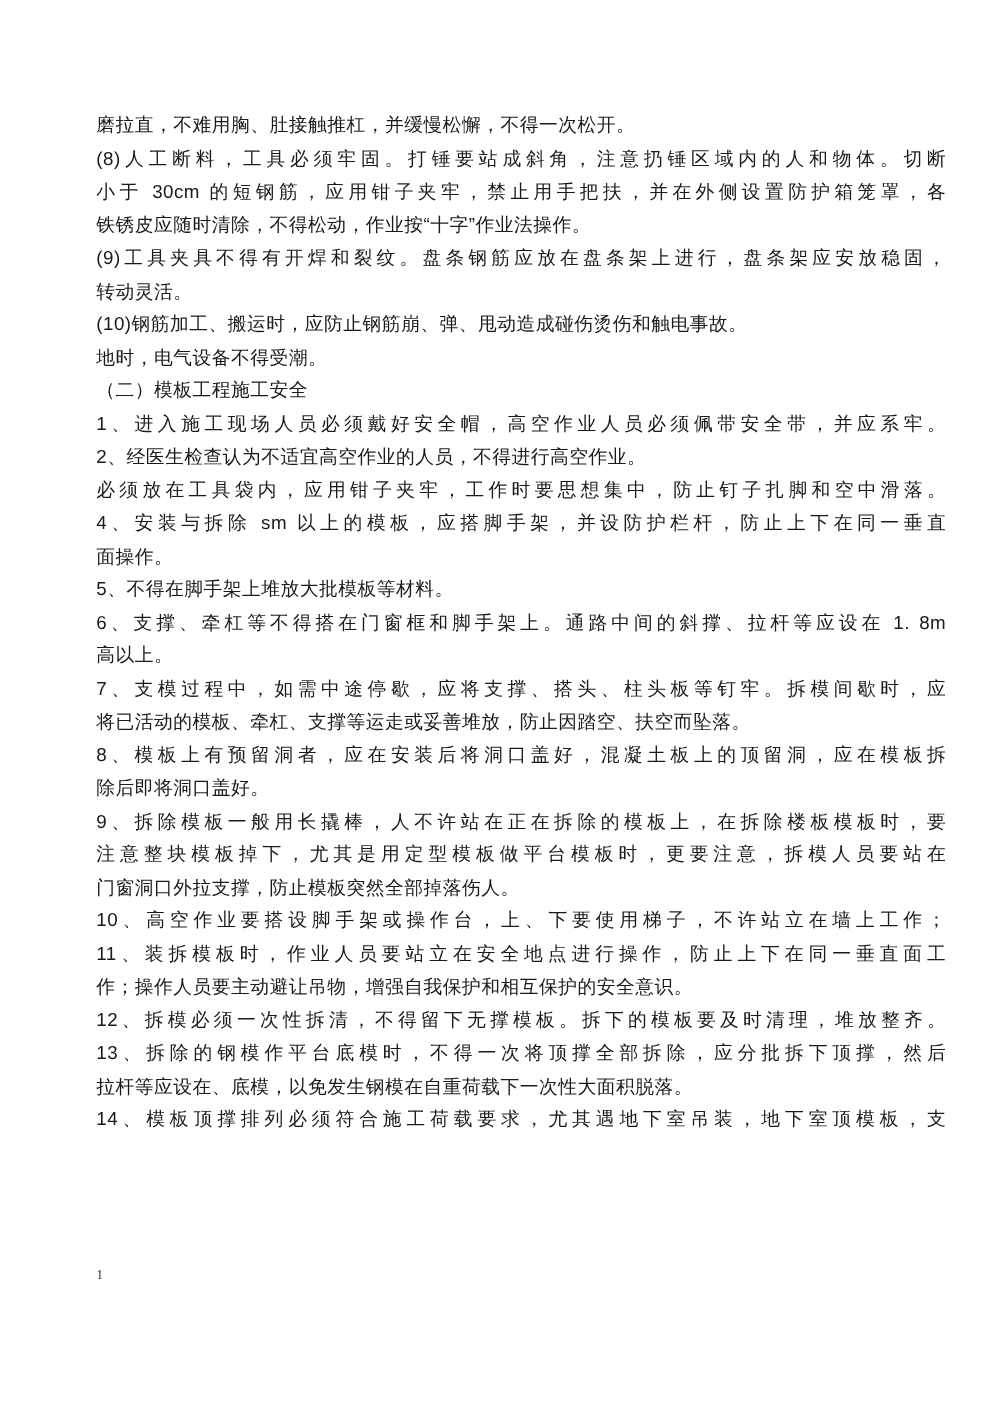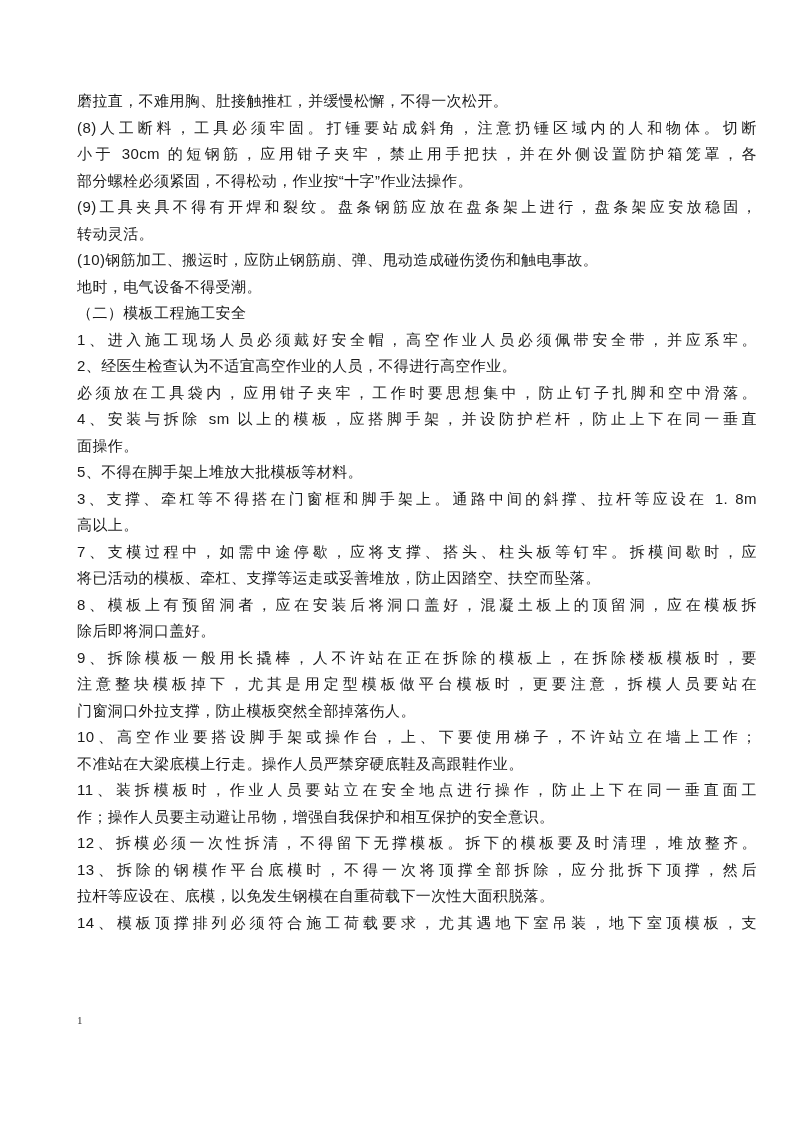--- a/index.html
+++ b/index.html
@@ -20,43 +20,42 @@
   }
 </style>
 </head>
 <body>
 
 <div class="page">
   <div class="content" id="content">
       <span class="line">磨拉直，不难用胸、肚接触推杠，并缓慢松懈，不得一次松开。</span>
       <span class="line justify">(8)人工断料，工具必须牢固。打锤要站成斜角，注意扔锤区域内的人和物体。切断</span>
       <span class="line justify">小于 30cm 的短钢筋，应用钳子夹牢，禁止用手把扶，并在外侧设置防护箱笼罩，各</span>
-      <span class="line">部分螺栓必须紧固，不得松动，作业按“十字”作业法操作。</span>
+      <span class="line">铁锈皮应随时清除，不得松动，作业按“十字”作业法操作。</span>
       <span class="line justify">(9)工具夹具不得有开焊和裂纹。盘条钢筋应放在盘条架上进行，盘条架应安放稳固，</span>
       <span class="line">转动灵活。</span>
       <span class="line">(10)钢筋加工、搬运时，应防止钢筋崩、弹、甩动造成碰伤烫伤和触电事故。</span>
       <span class="line">地时，电气设备不得受潮。</span>
       <span class="line">（二）模板工程施工安全</span>
       <span class="line justify">1、进入施工现场人员必须戴好安全帽，高空作业人员必须佩带安全带，并应系牢。</span>
       <span class="line">2、经医生检查认为不适宜高空作业的人员，不得进行高空作业。</span>
       <span class="line justify">必须放在工具袋内，应用钳子夹牢，工作时要思想集中，防止钉子扎脚和空中滑落。</span>
       <span class="line justify">4、安装与拆除 sm 以上的模板，应搭脚手架，并设防护栏杆，防止上下在同一垂直</span>
       <span class="line">面操作。</span>
       <span class="line">5、不得在脚手架上堆放大批模板等材料。</span>
-      <span class="line justify">3、支撑、牵杠等不得搭在门窗框和脚手架上。通路中间的斜撑、拉杆等应设在 1. 8m</span>
+      <span class="line justify">6、支撑、牵杠等不得搭在门窗框和脚手架上。通路中间的斜撑、拉杆等应设在 1. 8m</span>
       <span class="line">高以上。</span>
       <span class="line justify">7、支模过程中，如需中途停歇，应将支撑、搭头、柱头板等钉牢。拆模间歇时，应</span>
       <span class="line">将已活动的模板、牵杠、支撑等运走或妥善堆放，防止因踏空、扶空而坠落。</span>
       <span class="line justify">8、模板上有预留洞者，应在安装后将洞口盖好，混凝土板上的顶留洞，应在模板拆</span>
       <span class="line">除后即将洞口盖好。</span>
       <span class="line justify">9、拆除模板一般用长撬棒，人不许站在正在拆除的模板上，在拆除楼板模板时，要</span>
       <span class="line justify">注意整块模板掉下，尤其是用定型模板做平台模板时，更要注意，拆模人员要站在</span>
       <span class="line">门窗洞口外拉支撑，防止模板突然全部掉落伤人。</span>
       <span class="line justify">10、高空作业要搭设脚手架或操作台，上、下要使用梯子，不许站立在墙上工作；</span>
-      <span class="line">不准站在大梁底模上行走。操作人员严禁穿硬底鞋及高跟鞋作业。</span>
       <span class="line justify">11、装拆模板时，作业人员要站立在安全地点进行操作，防止上下在同一垂直面工</span>
       <span class="line">作；操作人员要主动避让吊物，增强自我保护和相互保护的安全意识。</span>
       <span class="line justify">12、拆模必须一次性拆清，不得留下无撑模板。拆下的模板要及时清理，堆放整齐。</span>
       <span class="line justify">13、拆除的钢模作平台底模时，不得一次将顶撑全部拆除，应分批拆下顶撑，然后</span>
       <span class="line">拉杆等应设在、底模，以免发生钢模在自重荷载下一次性大面积脱落。</span>
       <span class="line justify">14、模板顶撑排列必须符合施工荷载要求，尤其遇地下室吊装，地下室顶模板，支</span>
     </div>
   <div class="page-number">1</div>
 </div>
 

